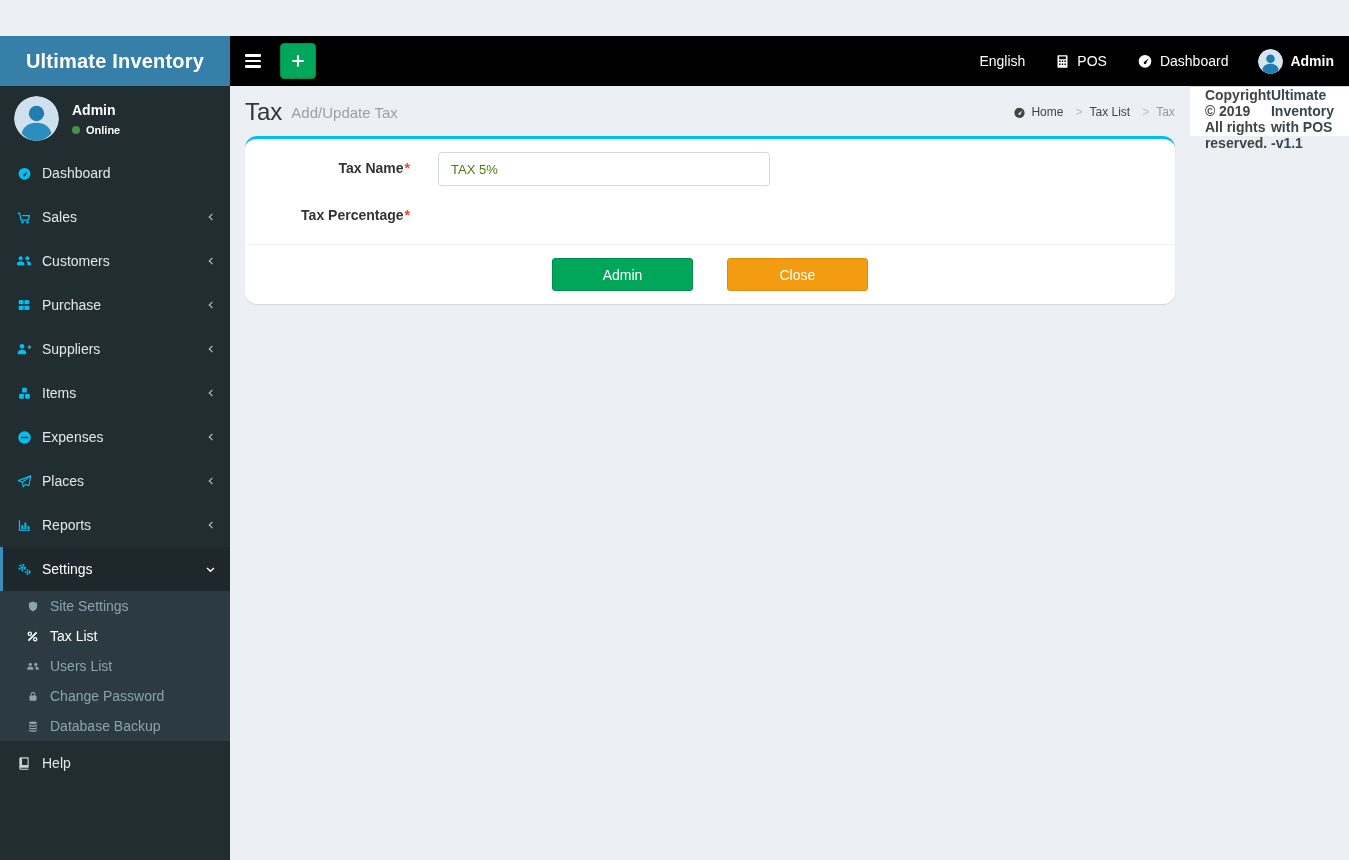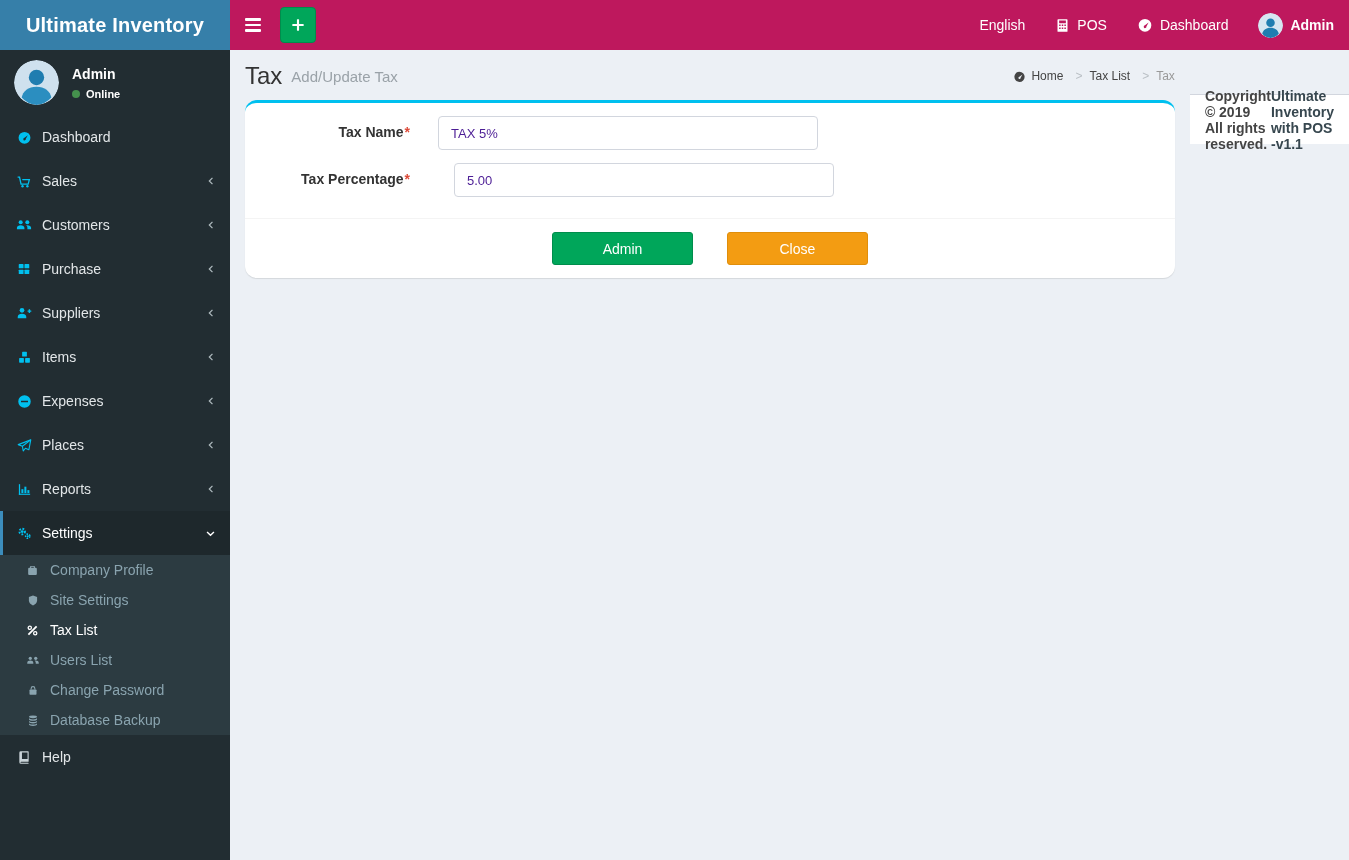--- a/index.html
+++ b/index.html
@@ -2,24 +2,24 @@
 <html><head>
 <meta charset="utf-8">
 <title>Ultimate Inventory</title>
 <style>
   * { margin:0; padding:0; box-sizing:border-box; }
   html,body { width:1349px; height:860px; overflow:hidden; }
   body { font-family:"Liberation Sans", sans-serif; font-size:14px; color:#333; background:#ecf0f5; }
   .app { width:1349px; height:860px; display:flex; flex-direction:column; }
 
   
-  .main-header { height:50px; display:flex; flex:0 0 50px; }
+  .main-header { height:50px; display:flex; flex:0 0 50px;margin-top:36px; }
   .logo { width:230px; background:#367fa9; color:#fff; display:flex; align-items:center; justify-content:center;
           font-size:20px; font-weight:bold; letter-spacing:.2px; }
-  .navbar { flex:1; background:#be185d; display:flex; align-items:center; }
+  .navbar { flex:1; background:#000000; display:flex; align-items:center; }
   .hamburger { width:46px; height:50px; display:flex; flex-direction:column; align-items:center; justify-content:center; gap:3px; cursor:pointer; }
   .hamburger .bar { width:16px; height:2.5px; background:#fff; border-radius:1px; }
   .add-btn { width:36px; height:36px; margin-left:4px; background:#00a65a; border:1px solid #008d4c; border-radius:4px;
              display:flex; align-items:center; justify-content:center; color:#fff; cursor:pointer; }
   .nav-right { margin-left:auto; display:flex; align-items:stretch; height:50px; }
   .nav-item { display:flex; align-items:center; gap:7px; padding:0 15px; color:#fff; font-size:14px; cursor:pointer; }
   .avatar-sm { width:25px; height:25px; border-radius:50%; overflow:hidden; display:block; }
 
   .svg-icon { display:inline-flex; align-items:center; justify-content:center; }
   .svg-icon svg { display:block; }
@@ -66,32 +66,32 @@
 
   
   .box { margin:0 15px; background:#fff; border-top:3px solid #00c0ef; border-radius:12px;
          box-shadow:0 1px 1px rgba(0,0,0,.1); }
   .box-body { padding:13px 15px 21px; }
   .form-group { display:flex; margin-bottom:13px; }
   .form-group:last-child { margin-bottom:0;gap:16px; }
   .control-label { width:178px; flex:0 0 178px; text-align:right; padding:8px 28px 0 0;
                    font-weight:bold; font-size:14px; color:#333; }
   .req { color:#dd4b39; margin-left:1px; }
-  .form-control { width:380px; height:34px; padding:6px 12px; font-size:13px; color:#4c1d95;
+  .form-control { width:332px; height:34px; padding:6px 12px; font-size:13px; color:#4d7c0f;
                   border:1px solid #d2d6de; border-radius:4px; outline:none;
                   font-family:"Liberation Sans", sans-serif; }
   .box-footer { border-top:1px solid #f4f4f4; padding:13px 12px; text-align:center; }
   .btn { display:inline-block; width:141px; height:33px; margin:0 15px; border-radius:3px;
          color:#fff; font-size:14px; cursor:pointer; font-family:"Liberation Sans", sans-serif; }
   .btn-save { background:#00a65a; border:1px solid #008d4c; }
   .btn-close { background:#f39c12; border:1px solid #e08e0b; }
 
   
   .main-footer { height:50px; flex:0 0 50px; background:#fff; border-top:1px solid #d2d6de;
-                 display:flex; align-items:center; padding:0 15px; font-weight:bold; color:#444;margin-top:44px; }
+                 display:flex; padding:0 15px; font-weight:bold; color:#444; }
   .footer-right { margin-left:auto; color:#37474f; }
 </style>
 </head>
 <body>
 
 <div class="app">
 
   <header class="main-header">
     <div class="logo">Ultimate Inventory</div>
     <nav class="navbar">
@@ -307,28 +307,20 @@
               <svg width="11" height="11" viewBox="0 0 24 24" fill="none" stroke="currentColor" stroke-width="3">
                 <path d="M4.5 8.5L12 16l7.5-7.5"></path>
               </svg>
             </span>
         </li>
       </ul>
 
       <ul class="submenu">
         <li class="submenu-item">
           <span class="mi-icon svg-icon">
-              <svg width="13" height="13" viewBox="0 0 24 24" fill="currentColor">
-                <path d="M9 3.5h6A1.5 1.5 0 0 1 16.5 5v2H18a2 2 0 0 1 2 2v9.5a2 2 0 0 1-2 2H6a2 2 0 0 1-2-2V9a2 2 0 0 1 2-2h1.5V5A1.5 1.5 0 0 1 9 3.5zm.6 1.8V7h4.8V5.3z"></path>
-              </svg>
-            </span>
-          <span>Company Profile</span>
-        </li>
-        <li class="submenu-item">
-          <span class="mi-icon svg-icon">
               <svg width="12" height="13" viewBox="0 0 24 24" fill="currentColor">
                 <path d="M12 1.8l8.2 3.3v6.4c0 4.8-3.5 8.4-8.2 10.7-4.7-2.3-8.2-5.9-8.2-10.7V5.1z"></path>
               </svg>
             </span>
           <span>Site Settings</span>
         </li>
         <li class="submenu-item active">
           <span class="mi-icon svg-icon">
               <svg width="13" height="13" viewBox="0 0 24 24" fill="currentColor">
                 <path d="M18.4 3.2L20.8 5.6 5.6 20.8 3.2 18.4z"></path>
@@ -412,21 +404,20 @@
             <div class="form-group">
               <label class="control-label">
                 <span>Tax Name</span><span class="req">*</span>
               </label>
               <input class="form-control" type="text" value="TAX 5%" style="">
             </div>
             <div class="form-group">
               <label class="control-label">
                 <span>Tax Percentage</span><span class="req">*</span>
               </label>
-              <input class="form-control" type="text" value="5.00" style="">
             </div>
           </div>
           <div class="box-footer">
             <button class="btn btn-save">Admin</button>
             <button class="btn btn-close">Close</button>
           </div>
         </div>
 
       </div>
 

